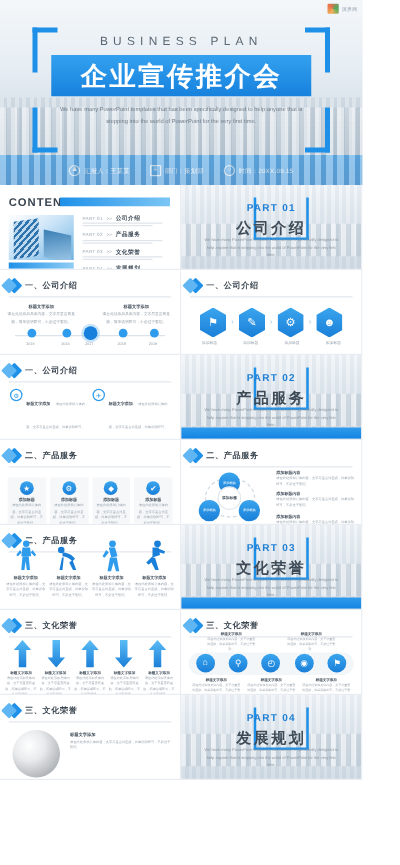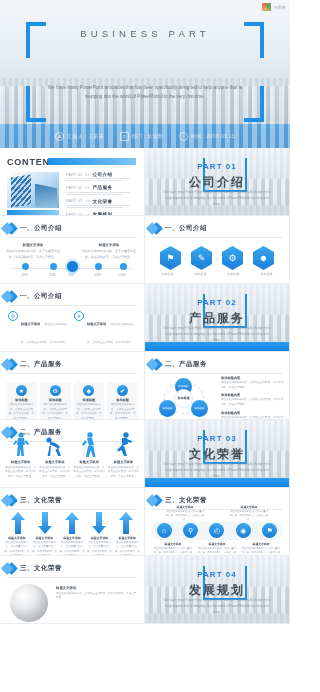--- a/index.html
+++ b/index.html
@@ -307,21 +307,24 @@
       <span class="wm-logo"></span>
       <span class="wm-txt">演界网</span>
     </div>
 
     <div class="frame">
       <span class="fr-corner fr-tl"></span>
       <span class="fr-corner fr-bl"></span>
       <span class="fr-corner fr-tr"></span>
       <span class="fr-corner fr-br"></span>
 
-      <div class="hero-eyebrow">BUSINESS PART</div>
+      <div class="hero-eyebrow">BUSINESS PLAN</div>
+      <div class="hero-title-bar">
+        <span class="hero-title">企业宣传推介会</span>
+      </div>
       <div class="hero-sub">We have many PowerPoint templates that has been specifically designed to help anyone that is stepping into the world of PowerPoint for the very first time.</div>
     </div>
 
     <div class="metabar">
       <div class="meta-item">
         <span class="meta-ic">♟</span>
         <span class="meta-tx">汇报人：王某某</span>
       </div>
       <div class="meta-item">
         <span class="meta-ic sq">≡</span>

